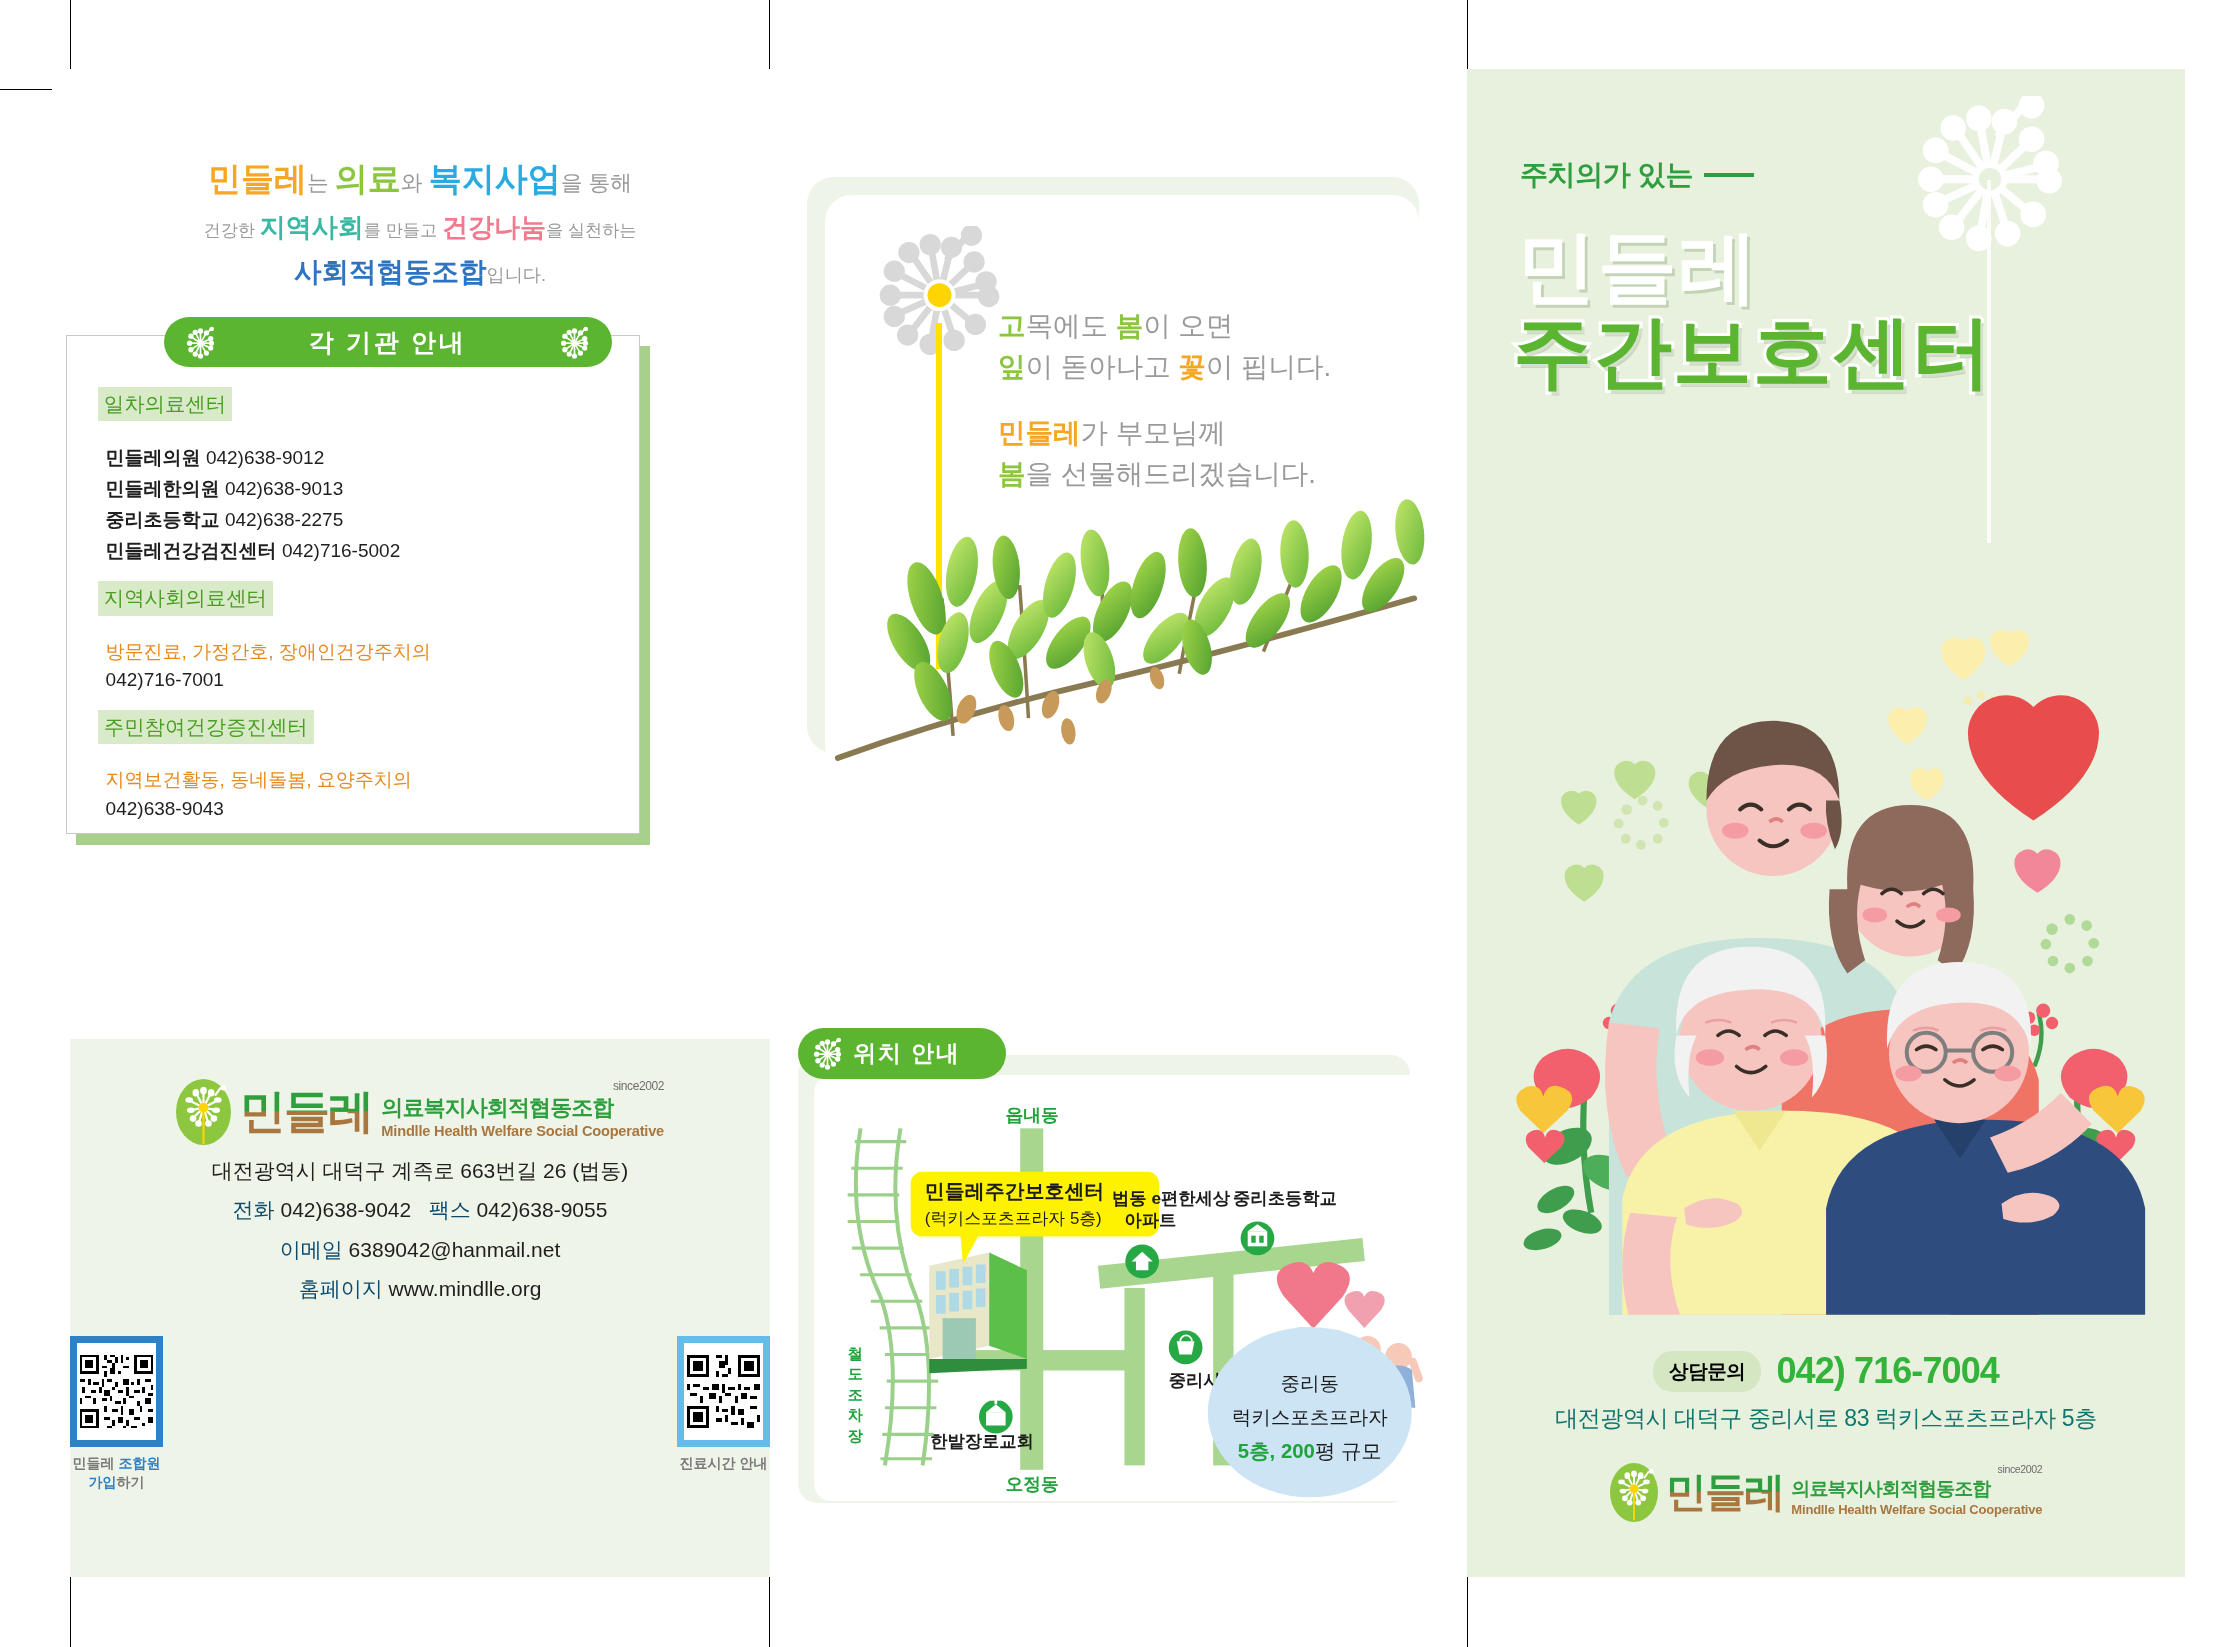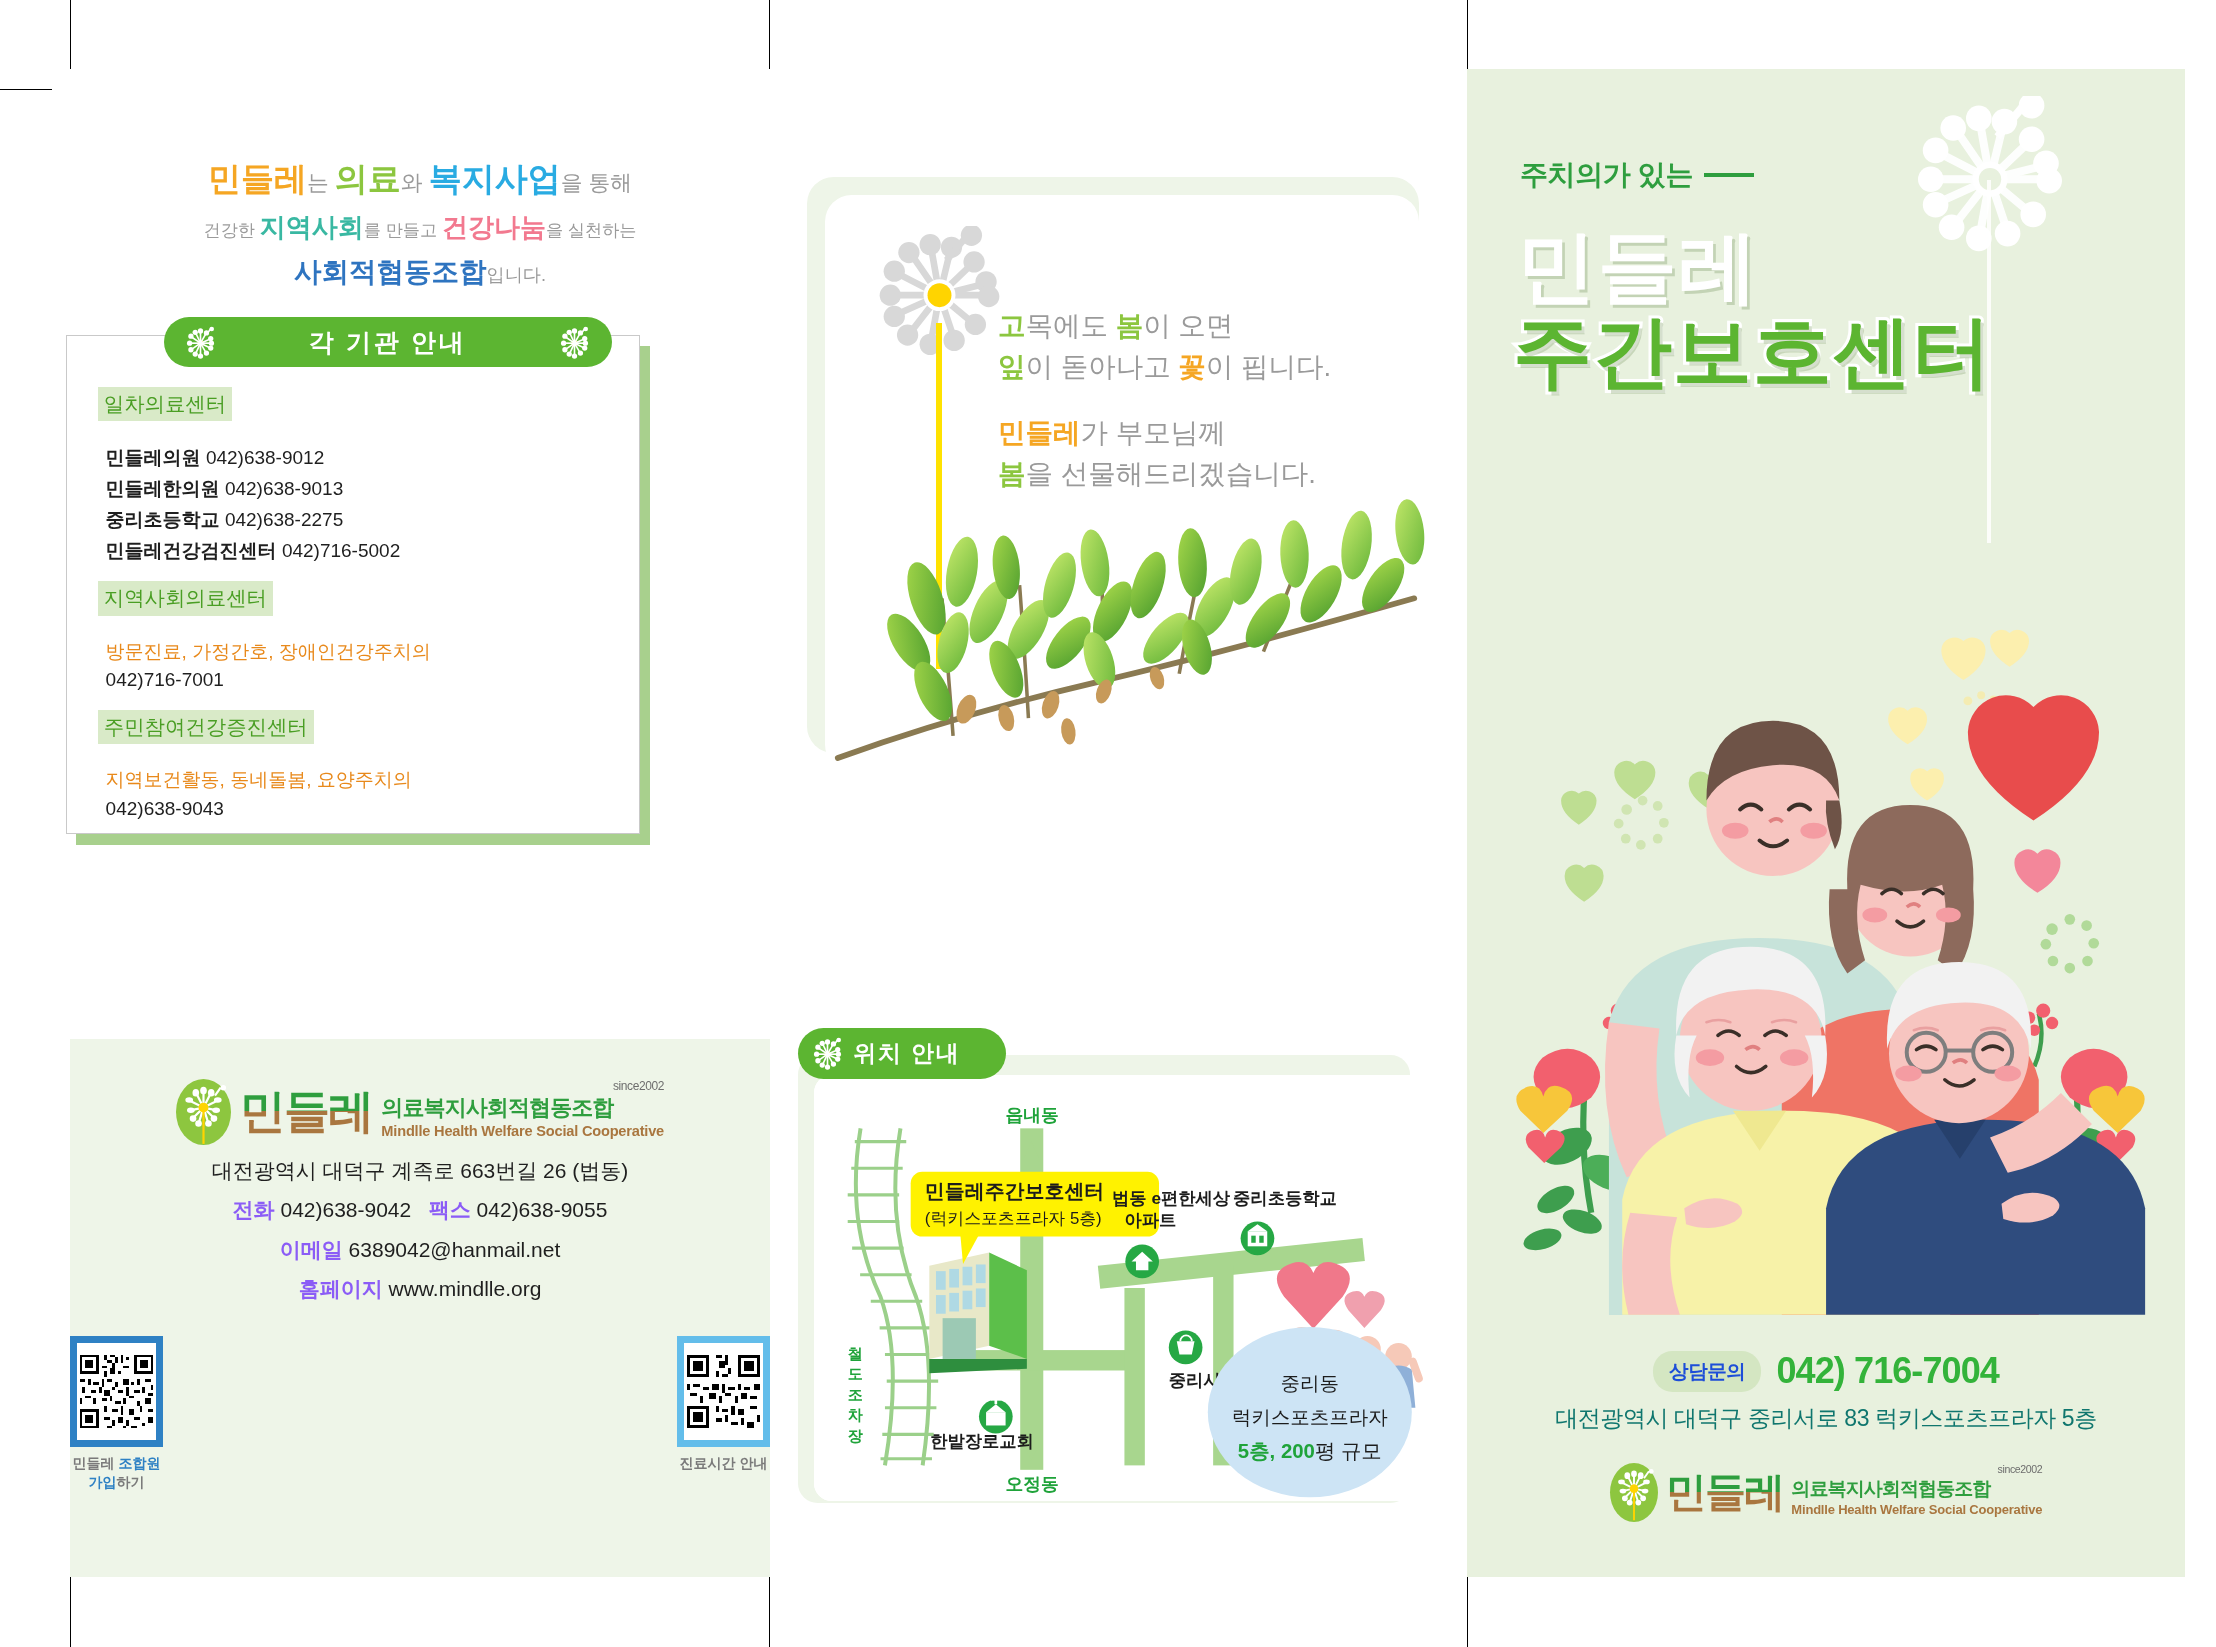--- a/index.html
+++ b/index.html
@@ -62,21 +62,21 @@
   .logo-text { text-align:left; position:relative; }
   .logo-kr { font-size:46px; font-weight:bold; letter-spacing:-1.8px; line-height:0.95;
              background:linear-gradient(to bottom,#2E9E3E 0%,#2E9E3E 50%,#A9763F 50%,#A9763F 100%);
              -webkit-background-clip:text; background-clip:text; color:transparent; }
   .logo-side { position:relative; text-align:left; padding-top:7px; }
   .logo-since { position:absolute; right:0; top:-7px; font-size:12px; color:#6d6d6d; letter-spacing:-0.4px;}
   .logo-kr2 { font-size:22px; font-weight:bold; color:#2E9E3E; letter-spacing:-0.9px; white-space:nowrap; }
   .logo-en { font-size:14.6px; font-weight:bold; color:#A9763F; letter-spacing:-0.2px; white-space:nowrap; }
 
   .lb-line { font-size:21px; color:#1f1f1f; margin-top:11.5px; white-space:nowrap; }
-  .lb-line .lbl { color:#8b5cf6; font-weight:bold; }
+  .lb-line .lbl { color:#0c4a6e; font-weight:normal; }
 
   .qr-row { display:flex; justify-content:space-between; gap:55px; margin-top:33px; }
   .qr-col { text-align:center; }
   .qr-frame { width:93px; height:111px; padding:7px; }
   .qr-frame.a { background:#2E81C4; }
   .qr-frame.b { background:#63BDEA; }
   .qr-img { width:100%; height:100%; background:#fff; position:relative; overflow:hidden; }
   .qr-cap { margin-top:7px; font-size:14px; color:#7a7a7a; font-weight:bold; line-height:1.35; }
   .qr-cap .hl { color:#2E81C4; }
 
@@ -119,21 +119,21 @@
   .cv-t2 { position:absolute; left:46px; top:231px; font-size:79px; font-weight:bold;
            color:#5CB531; letter-spacing:0.9px;
            -webkit-text-stroke:6.2px #fff; paint-order:stroke fill;
            text-shadow:3.1px 3.5px 0 rgba(150,175,130,.40); }
   .cv-dand { position:absolute; left:443px; top:26.6px; width:160px; height:160px; }
   .cv-dandstem { position:absolute; left:520px; top:111px; width:4px; height:363px; background:#fff; opacity:.85; }
   .cv-illus { position:absolute; left:8.9px; top:554px; width:709px; height:692px; }
 
   .cv-contact { position:absolute; left:0; top:1281px; width:100%; text-align:center; }
   .cc-row { display:flex; align-items:center; justify-content:center; gap:15px; }
-  .cc-badge { background:#D4E6C2; color:#1d4ed8; font-size:19.5px; font-weight:bold;
+  .cc-badge { background:#D4E6C2; color:#000000; font-size:19.5px; font-weight:bold;
               border-radius:19.5px; padding:7px 16px; letter-spacing:-0.4px; }
   .cc-tel { font-size:36px; font-weight:bold; color:#33B33A; letter-spacing:-0.9px; }
   .cc-addr { margin-top:11px; font-size:23px; color:#0f766e; letter-spacing:-0.4px; }
   .cc-logo { margin-top:29px; display:flex; align-items:center; justify-content:center; gap:8px; }
   .cc-logo .logo-mark { width:48px; height:59px; }
   .cc-logo .logo-kr { font-size:41px; }
   .cc-logo .logo-kr2 { font-size:19px; }
   .cc-logo .logo-en { font-size:13px; }
   .cc-logo .logo-since { font-size:10.6px; top:-5.3px; }
 </style>

